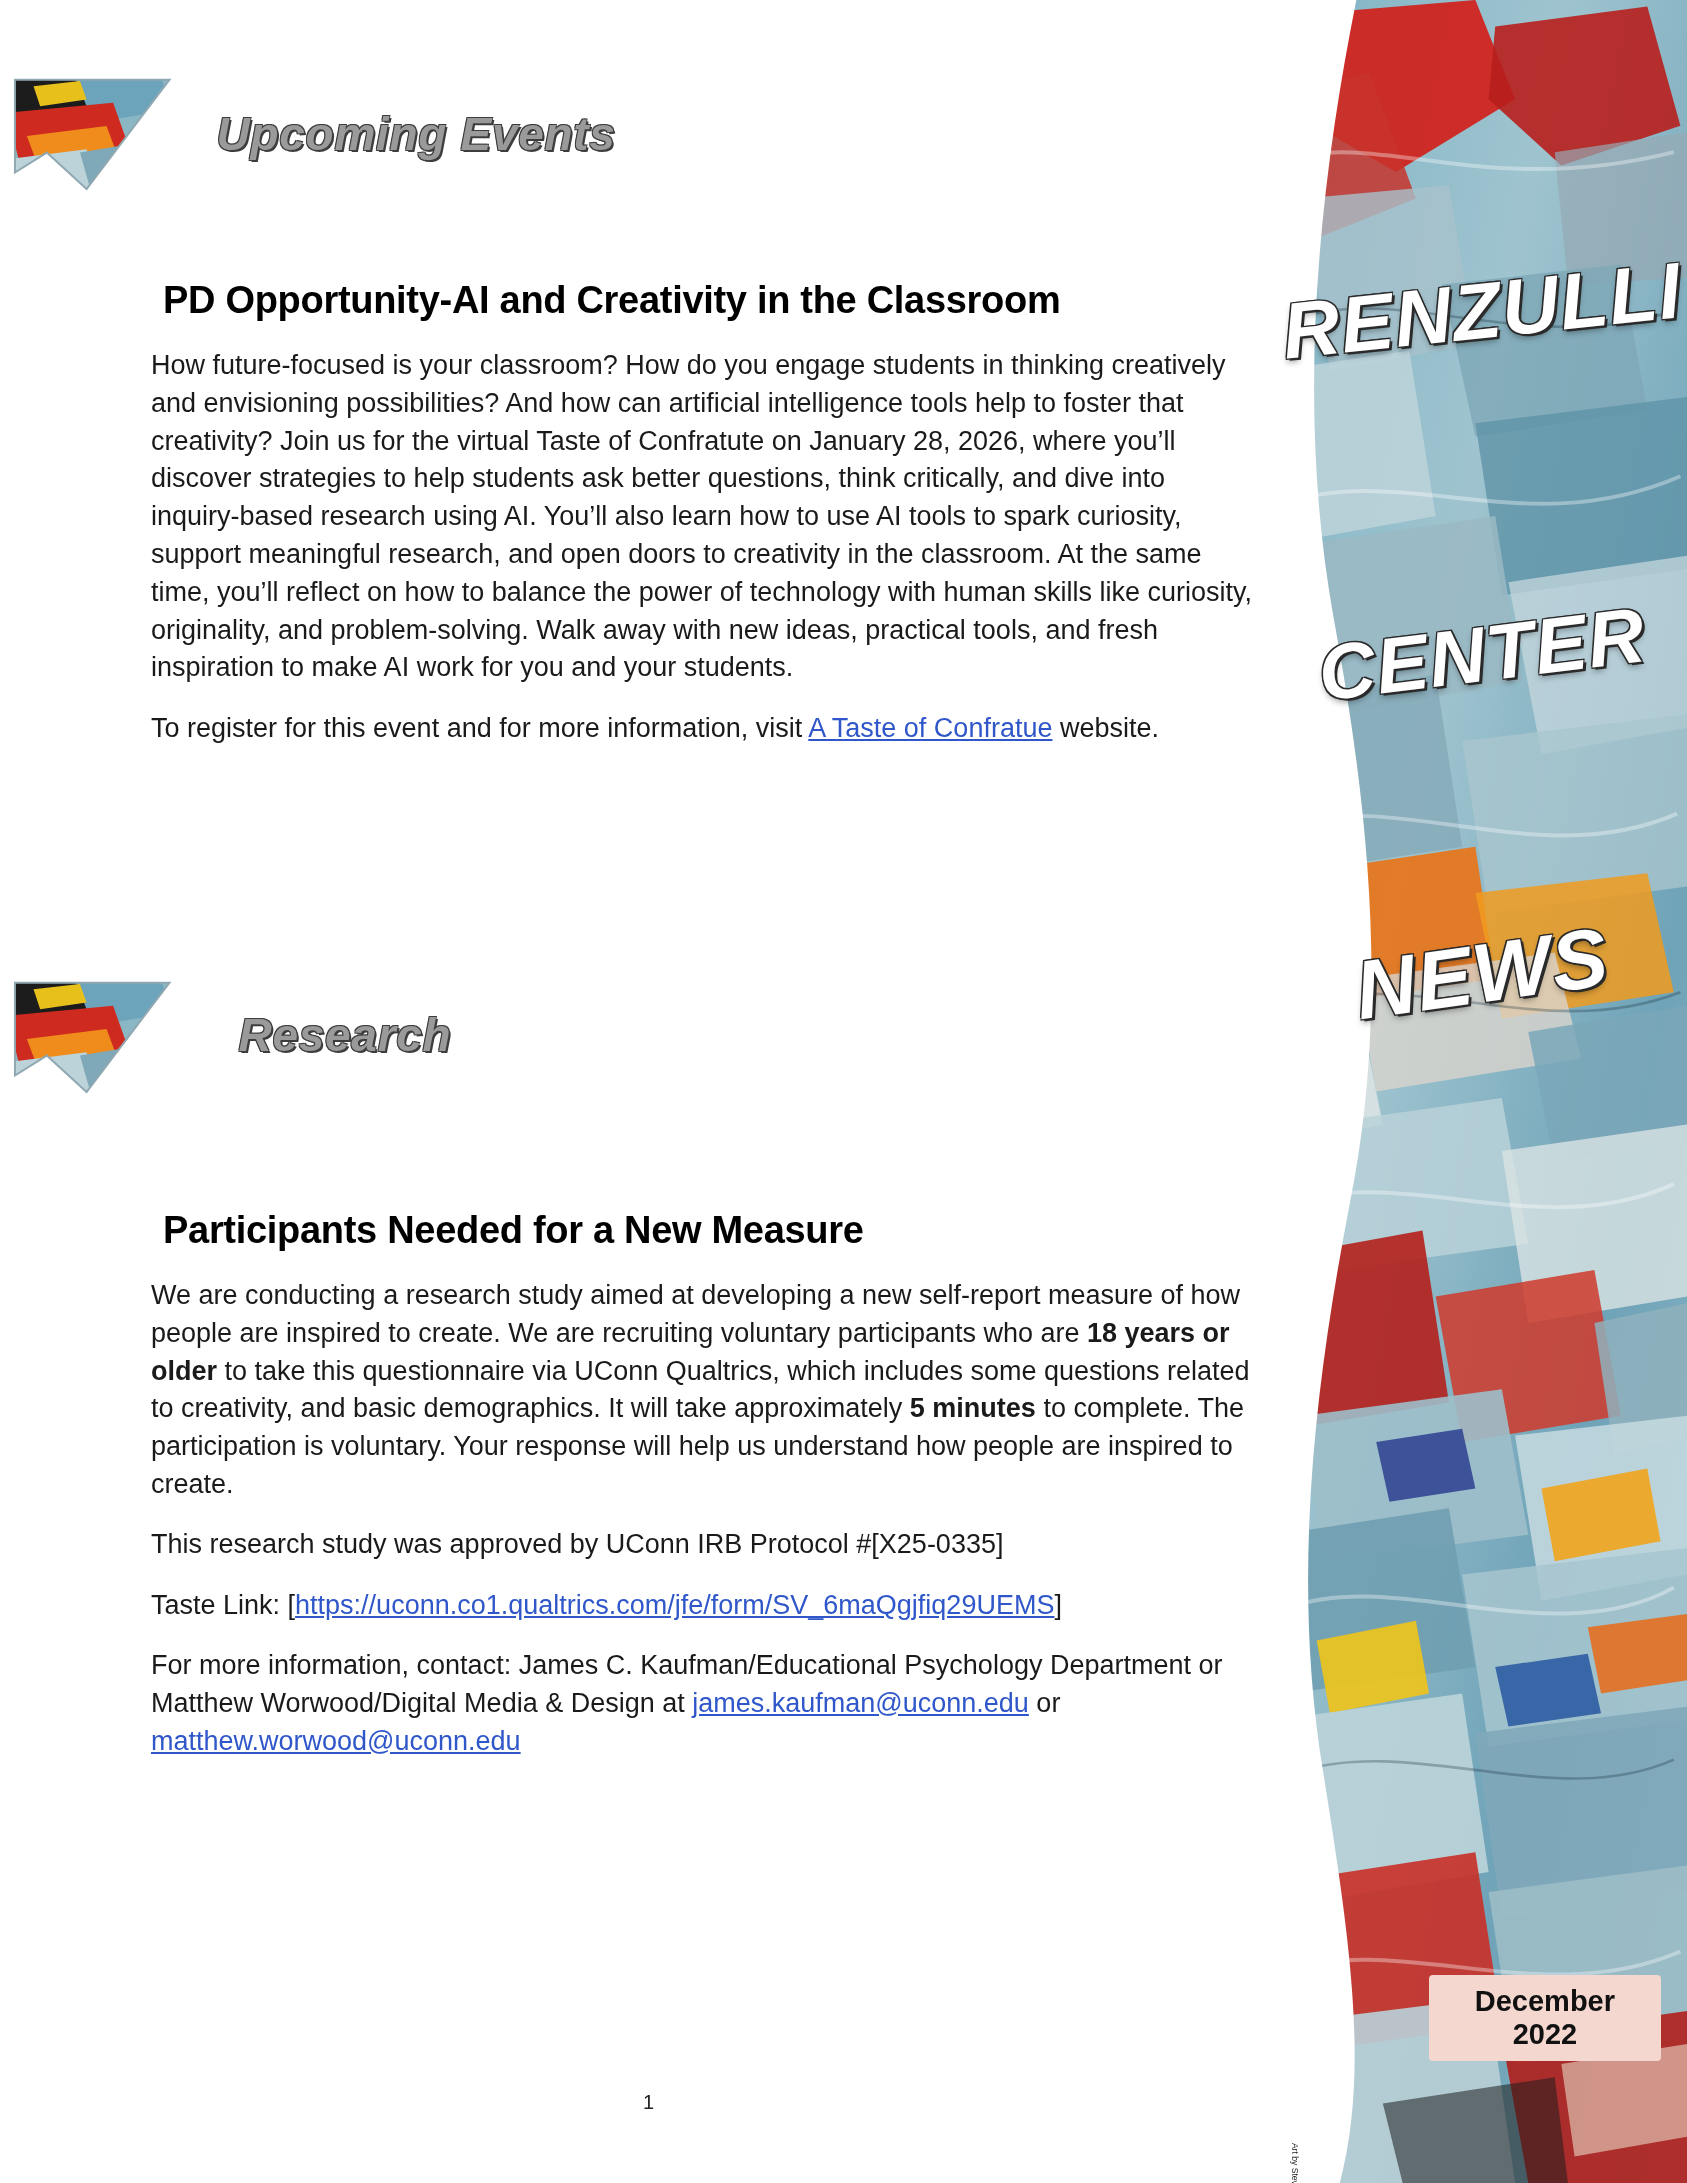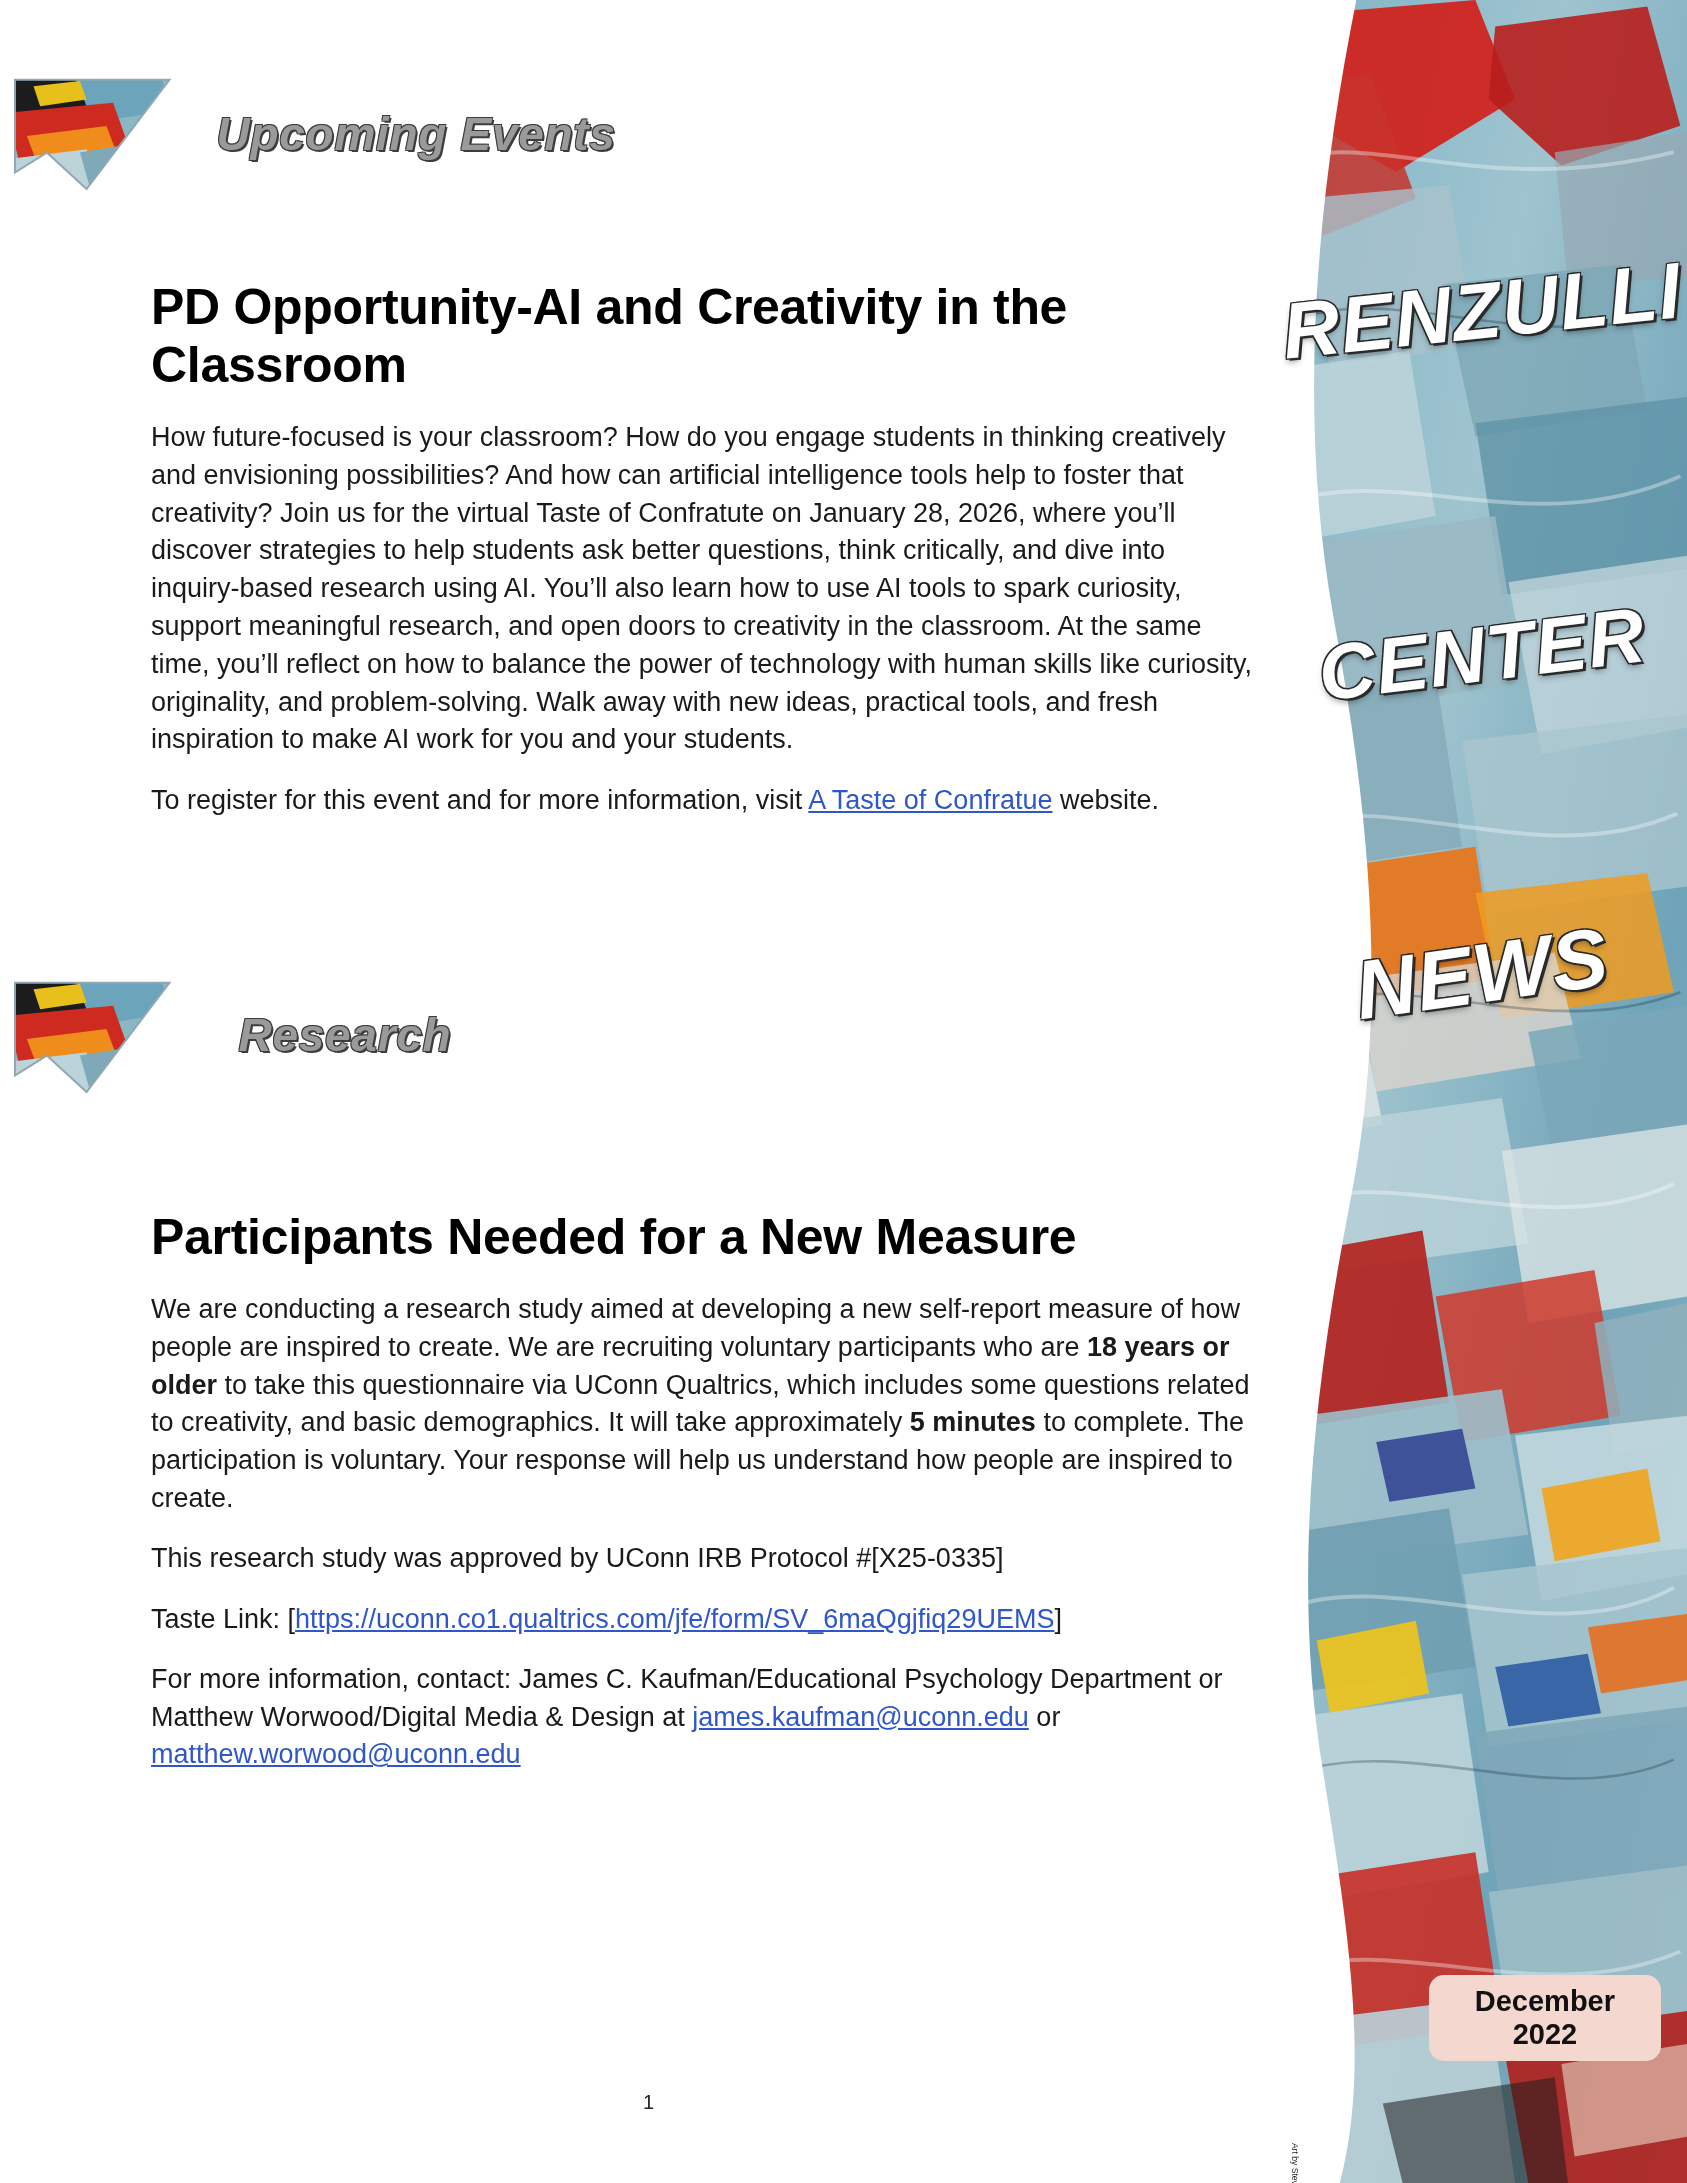--- a/index.html
+++ b/index.html
@@ -62,21 +62,21 @@
   #art-word-2 { top: 609px;  font-size: 78px; transform: rotate(-7deg); }
   #art-word-3 { top: 926px; font-size: 83px; transform: rotate(-8deg); }
 
   .date-badge {
     position: absolute;
     right: 26.5px;
     bottom: 122px;
     width: 218px;
     padding: 10.6px 6.6px;
     background: #f4d7cf;
-    border-radius: 15px;
+    border-radius: 4px;
     text-align: center;
     font-size: 29px;
     font-weight: bold;
     color: #111;
     line-height: 1.12;
     margin-top: 17px;
   }
 
   .art-credit {
     position: absolute;
@@ -126,25 +126,25 @@
   #banner-research .banner-label { left: 232px; top: 32px; }
 
   
   .content {
     position: absolute;
     left: 151px;
     width: 1105px;
   }
   h1.article-title {
     font-family: "Liberation Sans", sans-serif;
-    font-size: 50px;
+    font-size: 38px;
     font-weight: bold;
     line-height: 1.16;
     color: #000;
-    margin: 0 0 25px 0;
+    margin: 0 0 25px 12px;
     letter-spacing: -0.3px;
   }
   p.body-text {
     font-family: "Liberation Sans", sans-serif;
     font-size: 27px;
     line-height: 1.40;
     color: #1a1a1a;
     margin: 0 0 22.5px 0;
   }
   a.doc-link {

